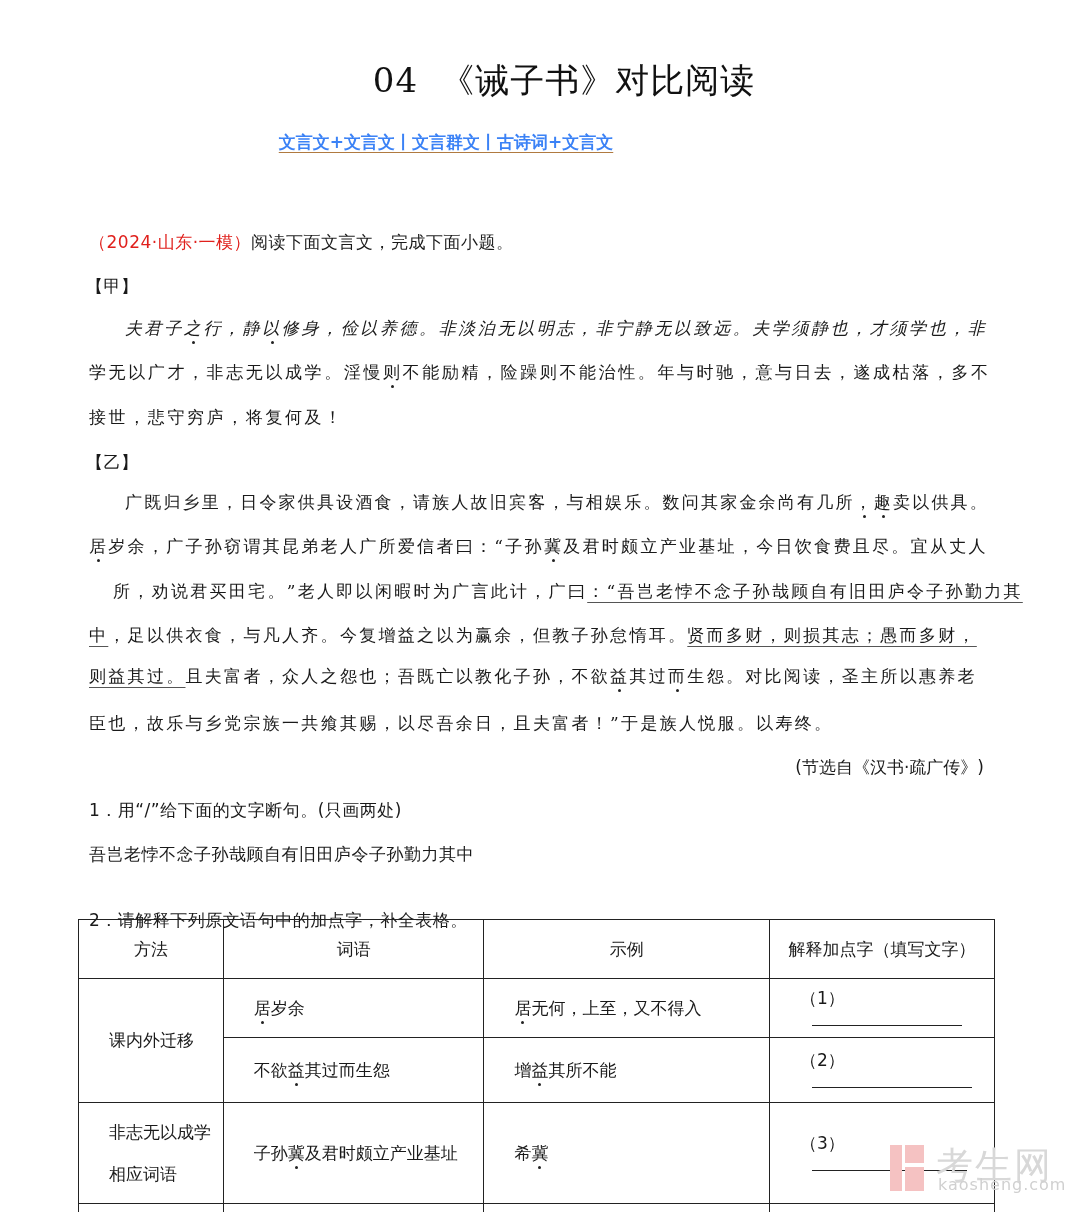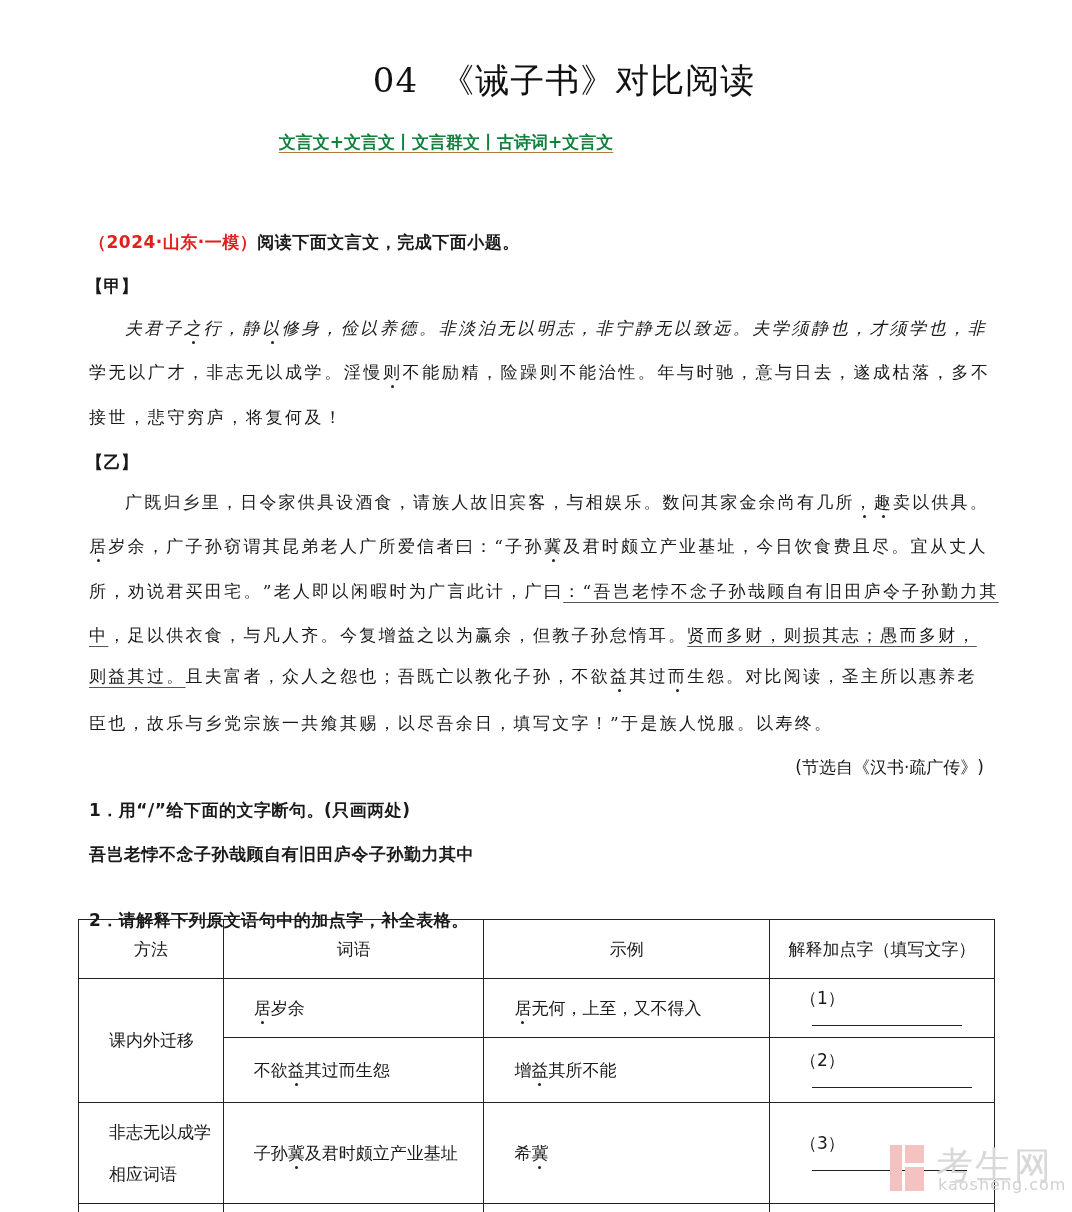--- a/index.html
+++ b/index.html
@@ -10,28 +10,28 @@
   }
   .title {
     position: absolute; left: 0; top: 58px; width: 1072px; text-align: center;
     font-family: "DejaVu Serif", "Liberation Serif", serif;
     font-size: 34px; color: #111; letter-spacing: 1px; padding-left: 28px;
   }
   .title .num { margin-right: 22px; }
   .subtitle {
     position: absolute; left: 0; top: 131px; width: 892px; text-align: center;
     font-family: "DejaVu Sans", "Liberation Sans", sans-serif;
-    font-size: 17px; font-weight: bold; color: #15803d;
+    font-size: 17px; font-weight: bold; color: #3b82f6;
   }
   .subtitle span { text-decoration: underline; text-underline-offset: 4px; text-decoration-color: #b07a40; cursor: pointer; }
   .line {
     position: absolute; left: 89px; width: 900px; white-space: nowrap;
     font-size: 17px; letter-spacing: 2.6px;
   }
-  .sans { font-family: "DejaVu Sans", "Liberation Sans", sans-serif; letter-spacing: 0.5px; font-weight: bold; }
+  .sans { font-family: "DejaVu Sans", "Liberation Sans", sans-serif; letter-spacing: 0.5px; }
   .red { color: #e0201c; }
   .indent { padding-left: 36px; }
   .u { text-decoration: underline; text-underline-offset: 5px; text-decoration-color: #555; }
   .dot { position: relative; }
   .dot::after {
     content: ""; position: absolute; left: 50%; bottom: -6px; width: 3px; height: 3px;
     margin-left: -1.5px; border-radius: 50%; background: #222;
   }
   .source {
     position: absolute; right: 88px; top: 756px;
@@ -88,30 +88,30 @@
 <div class="line" style="top:406px;">接世，悲守穷庐，将复何及！</div>
 
 <div class="line sans" style="top:451px; left:86px;">【乙】</div>
 
 <div class="line indent" style="top:491px; letter-spacing:2.2px;">
   <span>广既归乡里，日令家供具设酒食，请族人故旧宾客，与相娱乐。数问其家金余尚有几所</span><span class="dot">，</span><span class="dot">趣</span><span>卖以供具。</span>
 </div>
 <div class="line" style="top:535px; letter-spacing:2.3px;">
   <span class="dot">居</span><span>岁余，广子孙窃谓其昆弟老人广所爱信者曰：“子孙</span><span class="dot">冀</span><span>及君时颇立产业基址，今日饮食费且尽。宜从丈人</span>
 </div>
-<div class="line" style="top:580px; letter-spacing:2.3px;">
+<div class="line" style="top:580px; letter-spacing:2.3px;margin-left:24px;">
   <span>所，劝说君买田宅。”老人即以闲暇时为广言此计，广曰</span><span class="u">：“吾岂老悖不念子孙哉顾自有旧田庐令子孙勤力其</span>
 </div>
 <div class="line" style="top:624px; letter-spacing:2.3px;">
   <span class="u">中</span><span>，足以供衣食，与凡人齐。今复增益之以为赢余，但教子孙怠惰耳。</span><span class="u">贤而多财，则损其志；愚而多财，</span>
 </div>
 <div class="line" style="top:665px; letter-spacing:2.3px;">
   <span class="u">则益其过。</span><span>且夫富者，众人之怨也；吾既亡以教化子孙，不欲</span><span class="dot">益</span><span>其过</span><span class="dot">而</span><span>生怨。对比阅读，圣主所以惠养老</span>
 </div>
-<div class="line" style="top:712px; letter-spacing:2.3px;">臣也，故乐与乡党宗族一共飨其赐，以尽吾余日，填写文字！”于是族人悦服。以寿终。</div>
+<div class="line" style="top:712px; letter-spacing:2.3px;">臣也，故乐与乡党宗族一共飨其赐，以尽吾余日，且夫富者！”于是族人悦服。以寿终。</div>
 
 <div class="source">(节选自《汉书·疏广传》)</div>
 
 <div class="line sans" style="top:799px;">1．用“/”给下面的文字断句。(只画两处)</div>
 <div class="line sans" style="top:843px;">吾岂老悖不念子孙哉顾自有旧田庐令子孙勤力其中</div>
 <div class="line sans" style="top:887px;margin-top:22px;">2．请解释下列原文语句中的加点字，补全表格。</div>
 
 <table class="q">
   <colgroup>
     <col style="width:145px">

